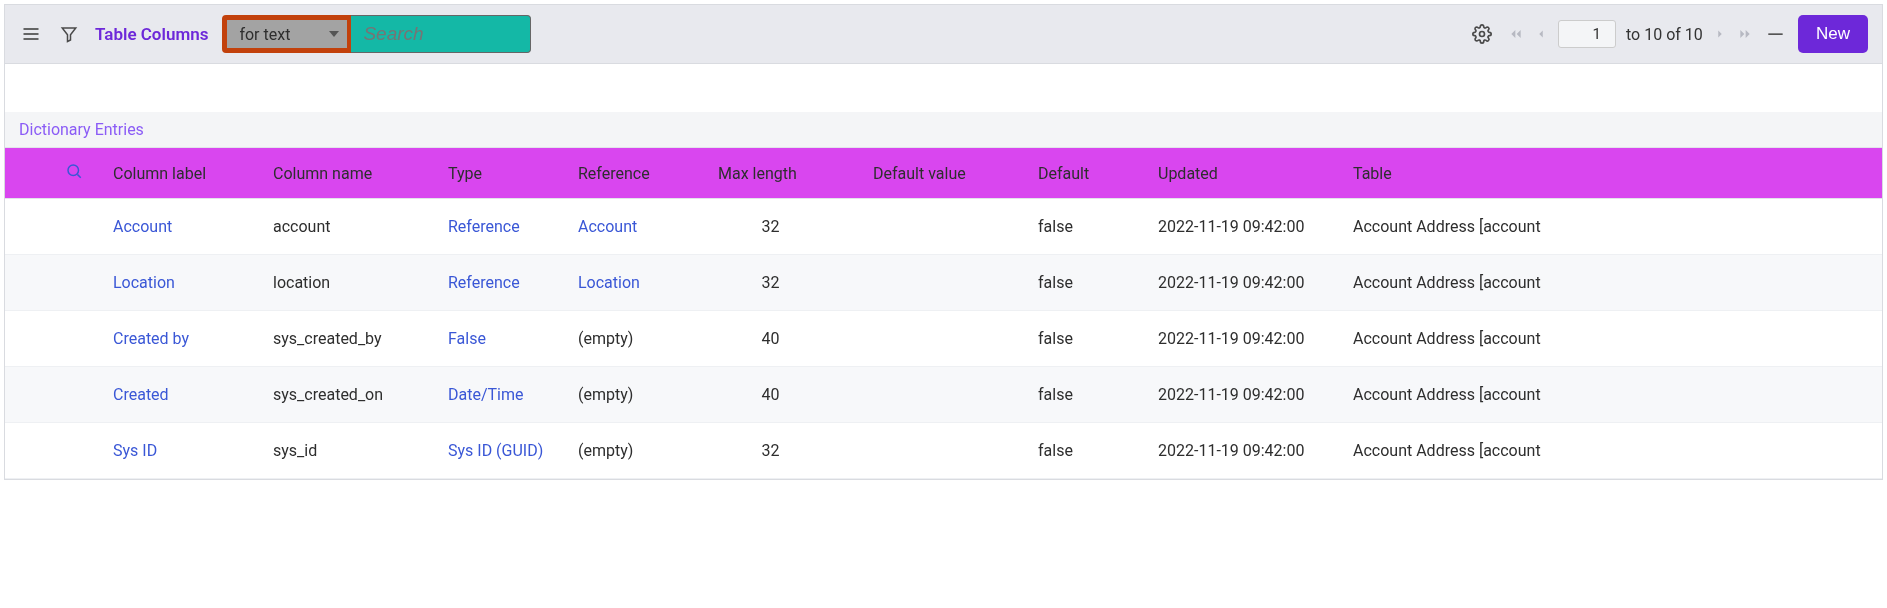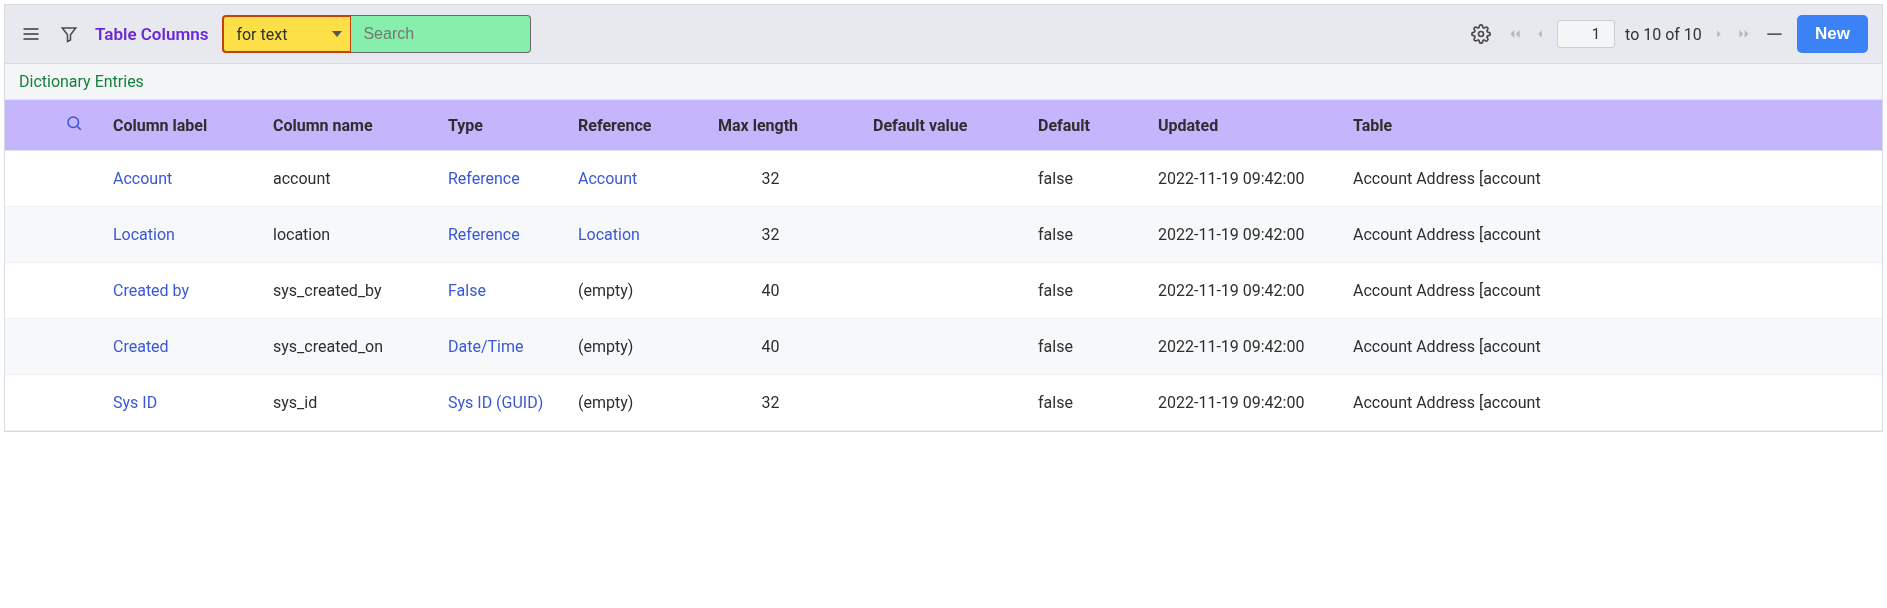--- a/index.html
+++ b/index.html
@@ -38,41 +38,42 @@
     cursor: pointer;
   }
   .label-strong {
     font-weight: 600;
     color: #6d28d9;
     font-size: 17px;
   }
   .select-wrap {
     display: flex;
     align-items: center;
-    border: 2px solid #c2410c;
+    border: 5px solid #c2410c;
     border-radius: 4px;
-    background: #fde047;
+    background: #a3a3a3;
     height: 38px;
     padding: 0 8px 0 12px;
     min-width: 130px;
     justify-content: space-between;
     cursor: pointer;
   }
   .search-input {
     border: 1px solid #666;
     border-radius: 4px;
-    background: #86efac;
+    background: #14b8a6;
     height: 38px;
     padding: 0 12px;
-    font-size: 16px;
+    font-size: 19px;
     width: 180px;
     border-left: none;
     margin-left: -1px;
     border-top-left-radius: 0;
     border-bottom-left-radius: 0;
+    font-style: italic;
   }
   .select-wrap {
     border-top-right-radius: 0;
     border-bottom-right-radius: 0;
   }
   .combo {
     display: flex;
     align-items: stretch;
   }
   .spacer { flex: 1; }
@@ -96,48 +97,49 @@
   .page-num {
     border: 1px solid #ccc;
     border-radius: 3px;
     padding: 4px 14px;
     background: #f4f5f7;
     font-size: 15px;
     text-align: right;
     min-width: 58px;
   }
   .btn-new {
-    background: #3b82f6;
+    background: #6d28d9;
     color: #fff;
     border: none;
     border-radius: 5px;
     padding: 9px 18px;
     font-size: 17px;
-    font-weight: 700;
+    font-weight: 400;
     cursor: pointer;
   }
   .subheader {
     background: #f4f5f7;
     padding: 8px 14px;
     font-size: 16px;
-    color: #15803d;
+    color: #8b5cf6;
     border-bottom: 1px solid #e2e4ea;
+    margin-top: 48px;
   }
   table {
     width: 100%;
     border-collapse: collapse;
     table-layout: fixed;
   }
   thead th {
     text-align: left;
-    font-weight: 700;
+    font-weight: 400;
     font-size: 16px;
     padding: 14px 10px;
     border-bottom: 1px solid #e2e4ea;
-    background: #c4b5fd;
+    background: #d946ef;
     white-space: nowrap;
   }
   tbody td {
     padding: 18px 10px;
     font-size: 16px;
     border-bottom: 1px solid #eef0f3;
     white-space: nowrap;
     overflow: hidden;
     text-overflow: clip;
   }

